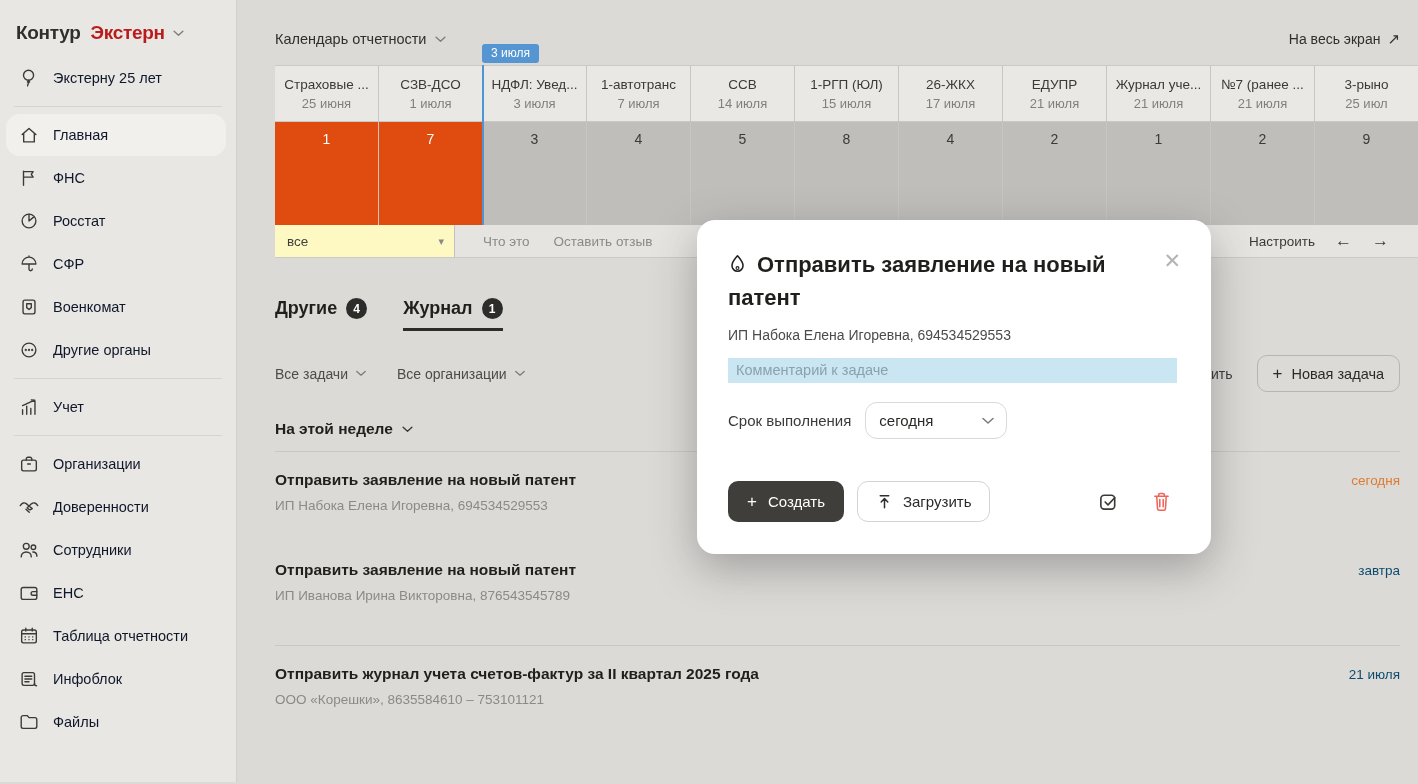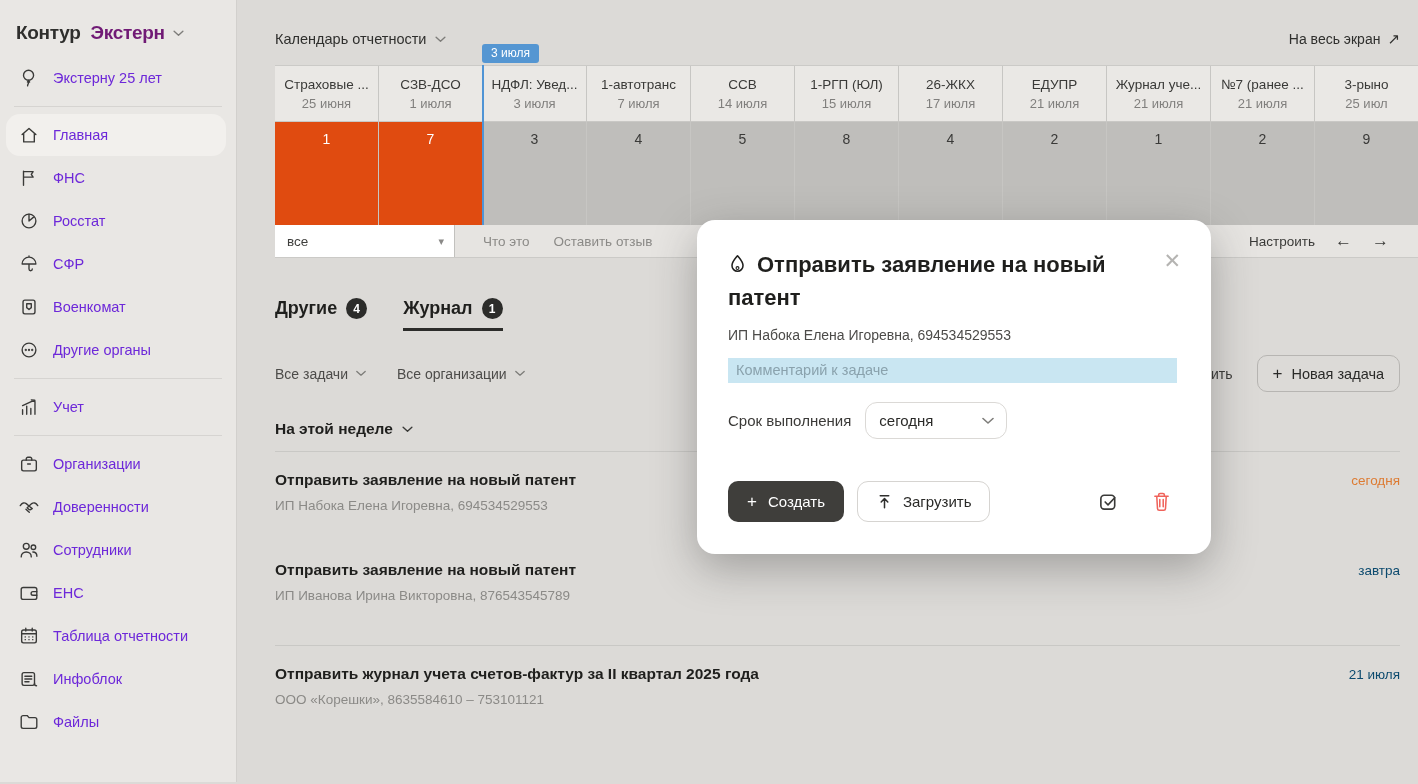--- a/index.html
+++ b/index.html
@@ -10,25 +10,25 @@
   }
   svg { display:block; }
 
   
   .sidebar {
     position:absolute; left:0; top:0; bottom:2px; width:237px;
     background:#e9e7e4; border-right:1px solid #d2d0cd; padding-top:16px;
   }
   .logo { display:flex; align-items:center; gap:8px; padding:6px 14px 12px 16px;
           font-size:19px; font-weight:bold; letter-spacing:-0.3px; }
-  .logo .extern { color:#701a75; margin-left:2px; }
+  .logo .extern { color:#b91c1c; margin-left:2px; }
   .nav-item {
     display:flex; align-items:center; gap:13px;
     padding:10px 12px; margin:1px 10px 1px 6px; border-radius:14px;
-    font-size:14.5px; color:#6d28d9; cursor:pointer;
+    font-size:14.5px; color:#0f172a; cursor:pointer;
   }
   .nav-item.active { background:#f2f0ed; }
   .nav-item .ic { width:22px; height:22px; flex:0 0 22px; }
   .nav-item .ic svg { stroke:#3a3a38; stroke-width:1.5; fill:none;
                       stroke-linecap:round; stroke-linejoin:round; }
   .side-divider { height:1px; background:#d6d4d1; margin:7px 14px; }
 
   
   .content { margin-left:275px; margin-right:18px; position:relative; }
 
@@ -51,21 +51,21 @@
   .today-line { position:absolute; left:-1px; top:-1px; bottom:0; width:2px; background:#4f94d5; z-index:2; }
   .today-badge {
     position:absolute; left:-1px; top:-22px; z-index:3;
     background:#5596d2; color:#fff; font-size:12px; padding:2px 9px 3px; border-radius:3px; white-space:nowrap;
   }
   .cal-footer {
     display:flex; align-items:center; width:1144px; height:33px;
     background:#e6e4e1; border-bottom:1px solid #cbcac7; font-size:13.5px;
   }
   .cal-select {
-    width:180px; align-self:stretch; background:#ffffff; border-right:1px solid #c2c1be;
+    width:180px; align-self:stretch; background:#fef9c3; border-right:1px solid #c2c1be;
     display:flex; align-items:center; justify-content:space-between; padding:0 10px 0 12px; color:#3f3f3d; cursor:pointer;
   }
   .cal-select .caret { color:#8a8987; font-size:11px; }
   .cal-links { display:flex; gap:24px; padding-left:28px; color:#8b8a87; }
   .cal-links span { cursor:pointer; }
   .cal-config { margin-left:auto; display:flex; align-items:center; gap:20px; padding-right:30px; color:#3a3a38; }
   .cal-config .nav-arrow { font-size:17px; cursor:pointer; }
   .cal-config .cfg { cursor:pointer; }
 
   

